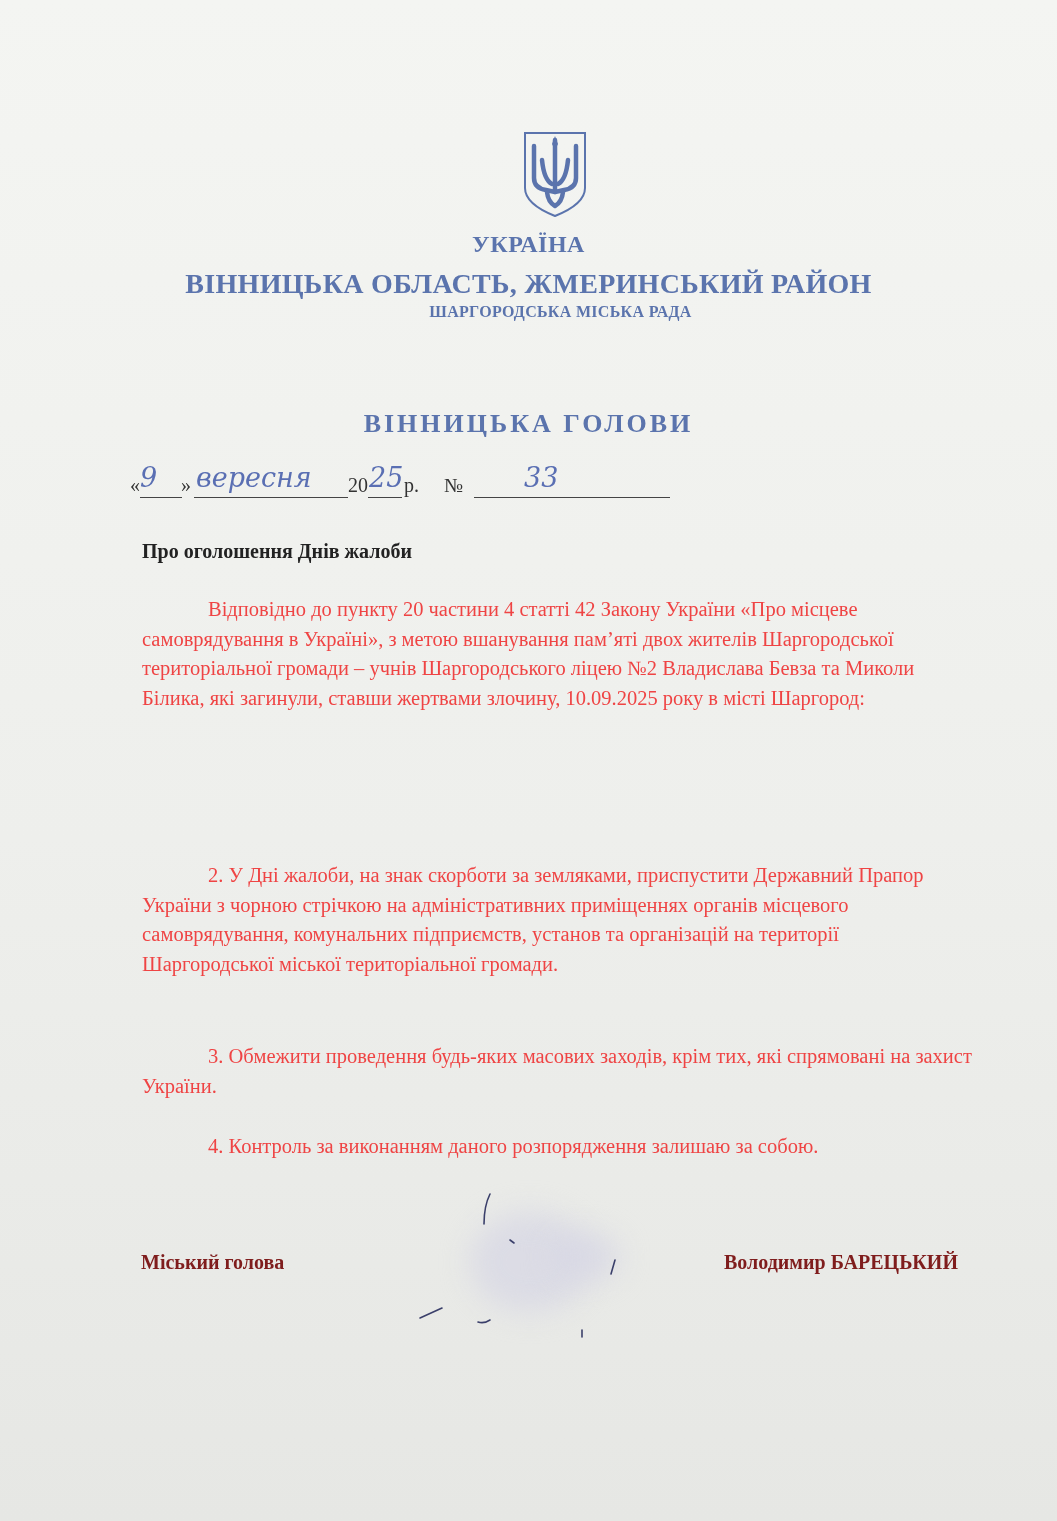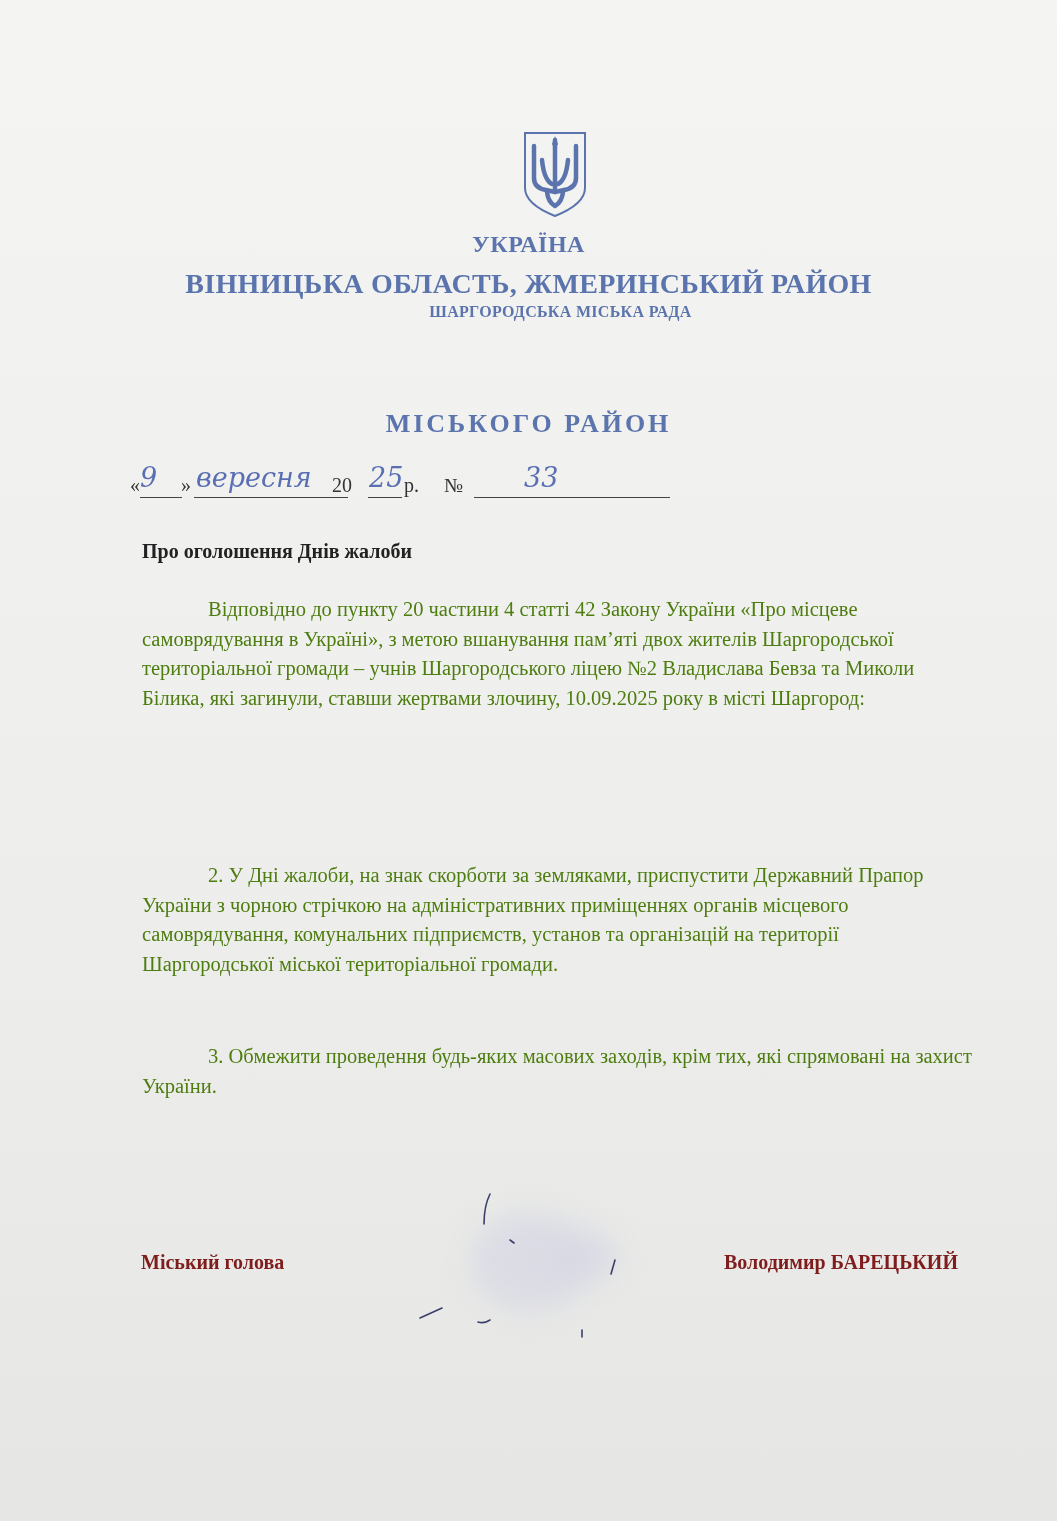--- a/index.html
+++ b/index.html
@@ -25,21 +25,21 @@
               font-size: 20px; color: #333; }
   .dateline span { position: absolute; }
   .hand { font-family: "DejaVu Serif", serif; font-style: italic; color: #5a6fb3;
           font-size: 27px; }
   .uline { position: absolute; border-bottom: 1px solid #444; height: 0; }
 
   .subject { position: absolute; left: 142px; top: 508px; font-size: 20px; font-weight: bold;
              color: #222; }
 
   .body-text { position: absolute; left: 142px; width: 830px; font-size: 20.5px;
-               line-height: 29.5px; color: #4d7c0f; }
+               line-height: 29.5px; color: #ef4444; }
   .body-text p { margin: 0; text-indent: 66px; }
 
   .sign { position: absolute; top: 1219px; font-size: 20px; font-weight: bold; color: #7f1d1d; }
   .signature { position: absolute; left: 410px; top: 1150px; width: 230px; height: 160px; }
   .blur { position: absolute; border-radius: 50%; background: rgba(215,215,228,0.75);
           filter: blur(14px); }
 </style>
 </head>
 <body>
 
@@ -53,48 +53,51 @@
       <path d="M20 30 Q22 50 30 54"></path>
       <path d="M46 30 Q44 50 36 54"></path>
       <path d="M25 62 Q26 72 33 76 Q40 72 41 62"></path>
     </g>
     <path d="M33 6 L30 14 L33 20 L36 14 Z" fill="#5b74ad"></path>
   </svg>
 
   <div class="hdr country">УКРАЇНА</div>
   <div class="hdr region">ВІННИЦЬКА ОБЛАСТЬ, ЖМЕРИНСЬКИЙ РАЙОН</div>
   <div class="hdr council">ШАРГОРОДСЬКА МІСЬКА РАДА</div>
-  <div class="hdr issuer">МІСЬКОГО РАЙОН</div>
+  <div class="hdr issuer">ВІННИЦЬКА ГОЛОВИ</div>
 
   <div class="dateline">
     <span style="left:2px; top:14px;">«</span>
     <span class="hand" style="left:12px; top:2px;">9</span>
     <div class="uline" style="left:12px; top:37px; width:42px;"></div>
     <span style="left:53px; top:14px;">»</span>
     <span class="hand" style="left:68px; top:2px;">вересня</span>
     <div class="uline" style="left:66px; top:37px; width:154px;"></div>
-    <span style="left:204px; top:14px;">20</span>
+    <span style="left:220px; top:14px;">20</span>
     <span class="hand" style="left:241px; top:2px;">25</span>
     <div class="uline" style="left:240px; top:37px; width:34px;"></div>
     <span style="left:276px; top:14px;">р.</span>
     <span style="left:316px; top:14px;">№</span>
     <span class="hand" style="left:396px; top:2px;">33</span>
     <div class="uline" style="left:346px; top:37px; width:196px;"></div>
   </div>
 
   <div class="subject">Про оголошення Днів жалоби</div>
 
   <div class="body-text" style="top:563px;">
     <p>Відповідно до пункту 20 частини 4 статті 42 Закону України «Про місцеве самоврядування в Україні», з метою вшанування пам’яті двох жителів Шаргородської територіальної громади – учнів Шаргородського ліцею №2 Владислава Бевза та Миколи Білика, які загинули, ставши жертвами злочину, 10.09.2025 року в місті Шаргород:</p>
   </div>
   <div class="body-text" style="top:829px;">
     <p>2. У Дні жалоби, на знак скорботи за земляками, приспустити Державний Прапор України з чорною стрічкою на адміністративних приміщеннях органів місцевого самоврядування, комунальних підприємств, установ та організацій на території Шаргородської міської територіальної громади.</p>
   </div>
   <div class="body-text" style="top:1010px;">
     <p>3. Обмежити проведення будь-яких масових заходів, крім тих, які спрямовані на захист України.</p>
+  </div>
+  <div class="body-text" style="top:1100px;">
+    <p>4. Контроль за виконанням даного розпорядження залишаю за собою.</p>
   </div>
 
   <div class="sign" style="left:141px;">Міський голова</div>
 
   <div class="signature">
     <div class="blur" style="left:60px; top:30px; width:120px; height:100px;"></div>
     <div class="blur" style="left:140px; top:50px; width:70px; height:50px;"></div>
     <svg width="230" height="160" viewBox="0 0 230 160" style="position:absolute;left:0;top:0;">
       <g fill="none" stroke="#3a3f6a" stroke-width="1.6" stroke-linecap="round">
         <path d="M80 12 Q74 24 74 42"></path>

